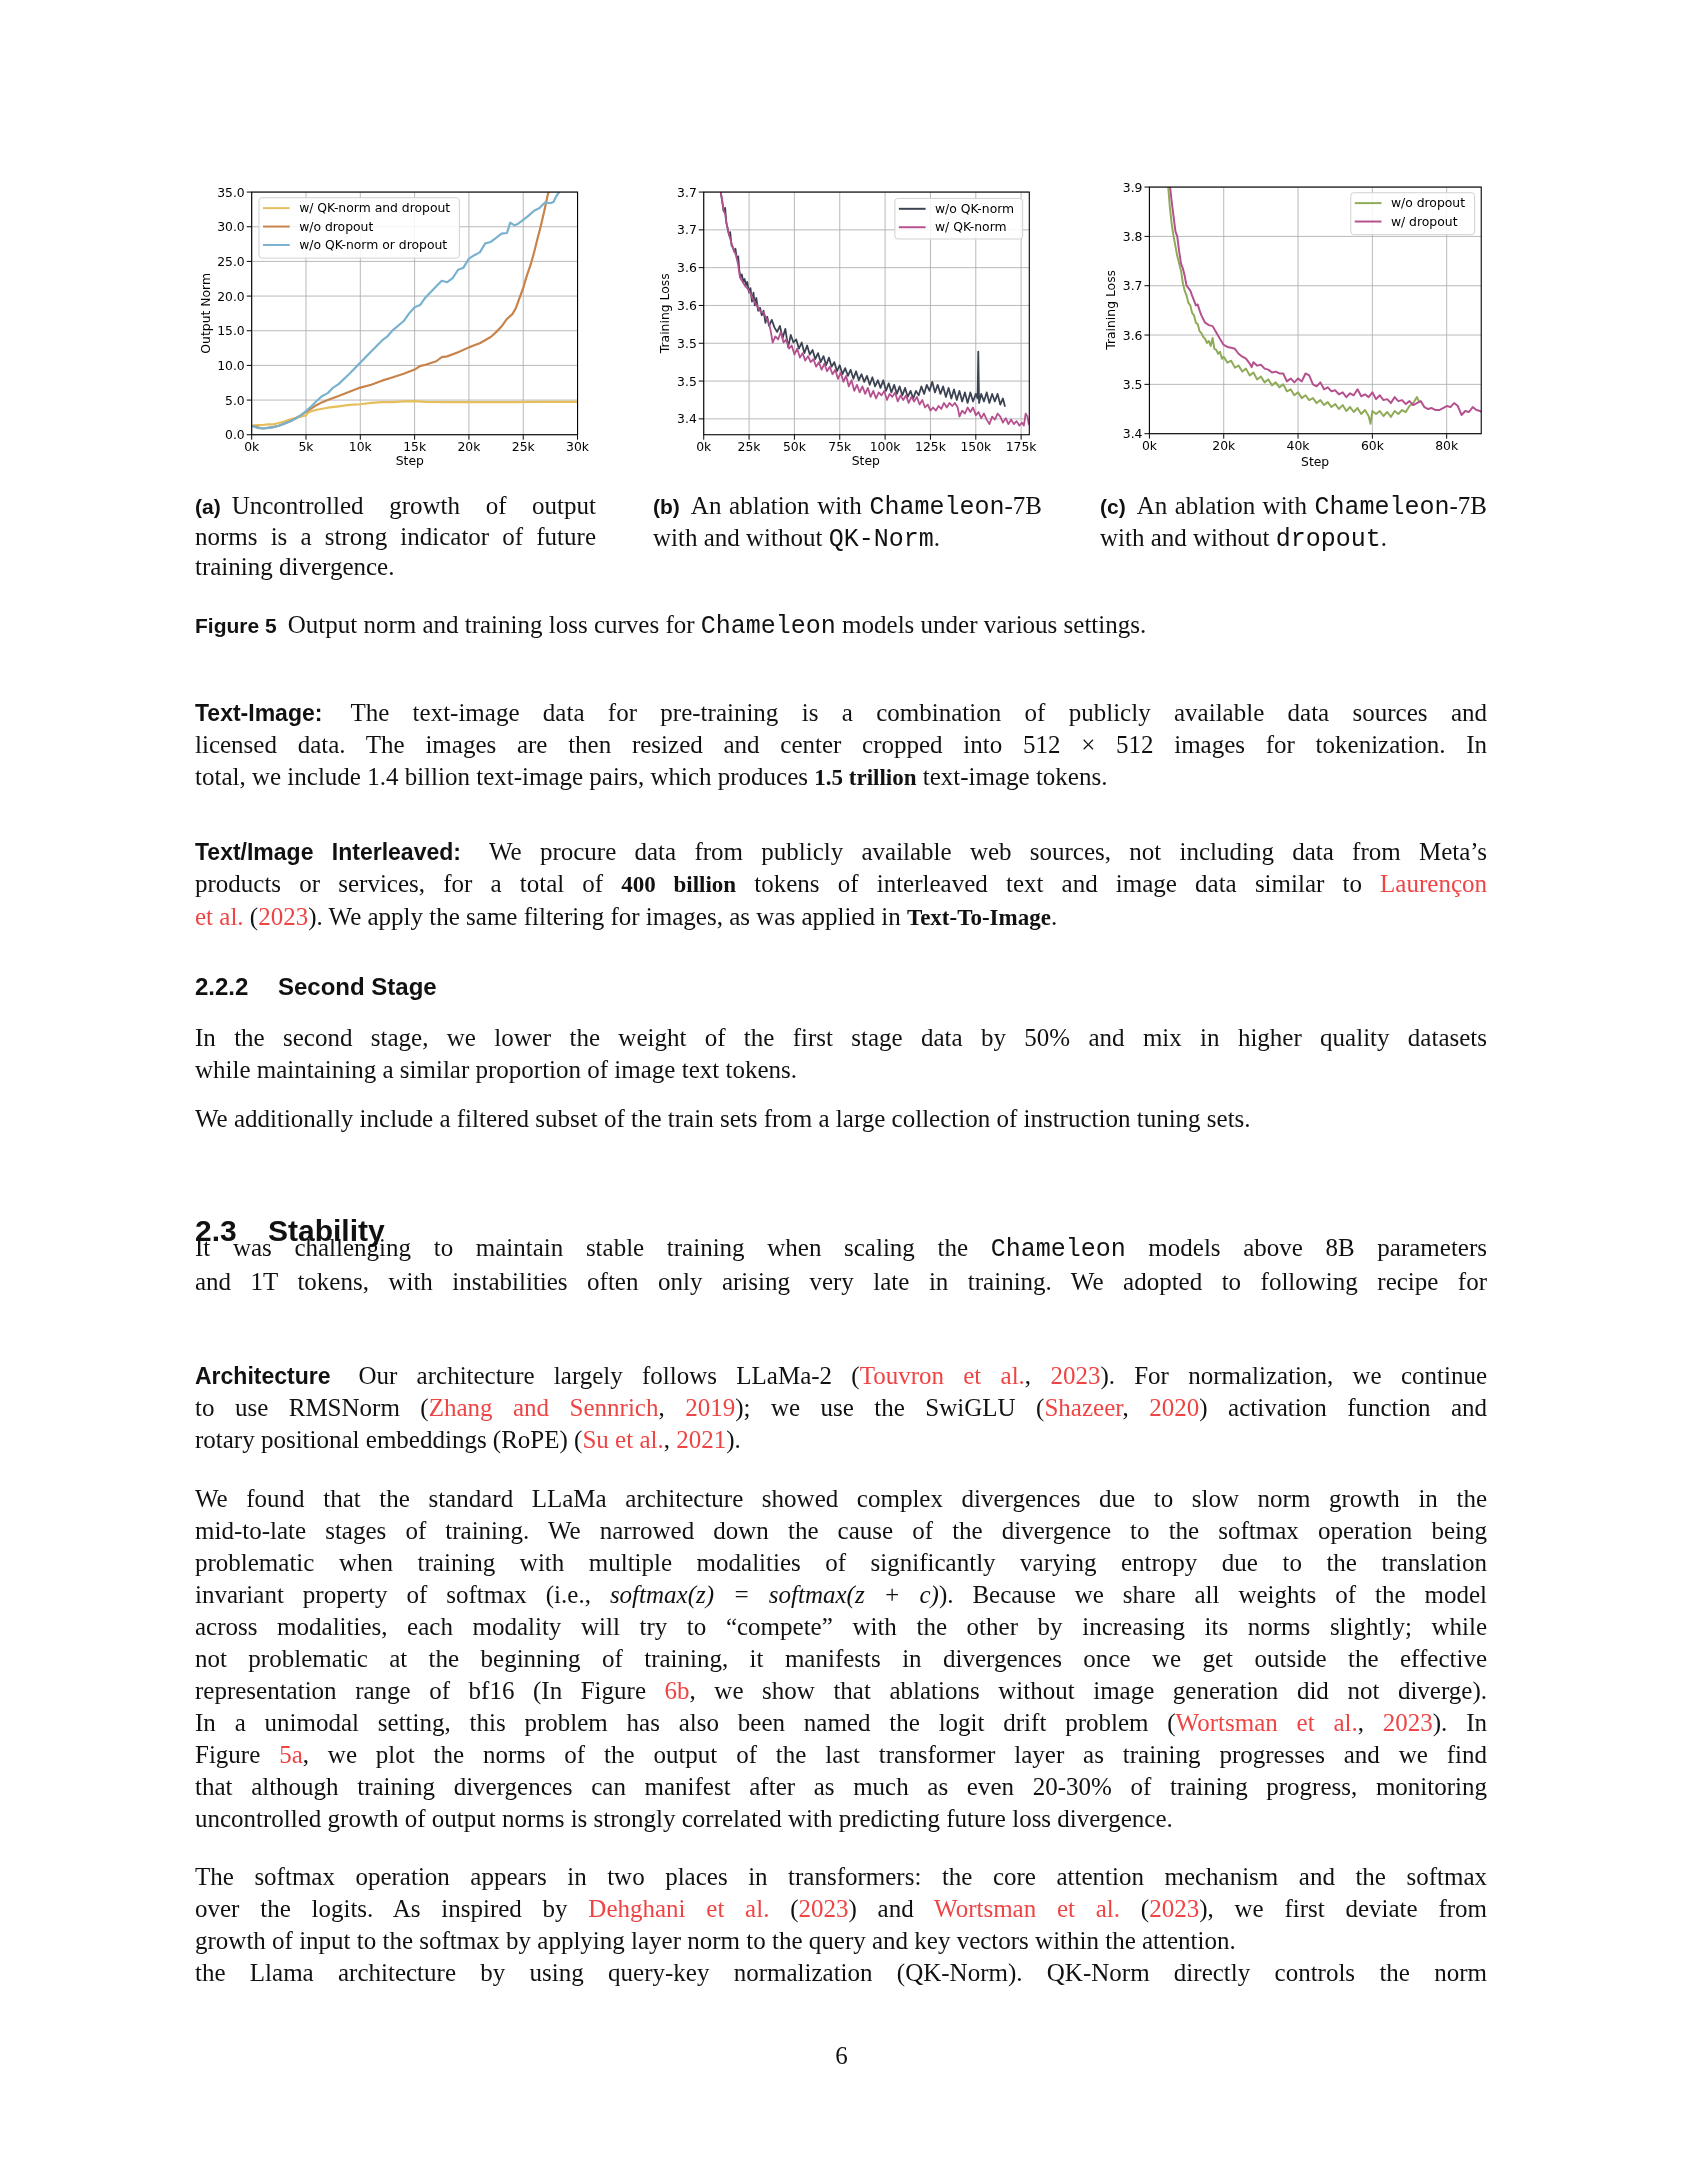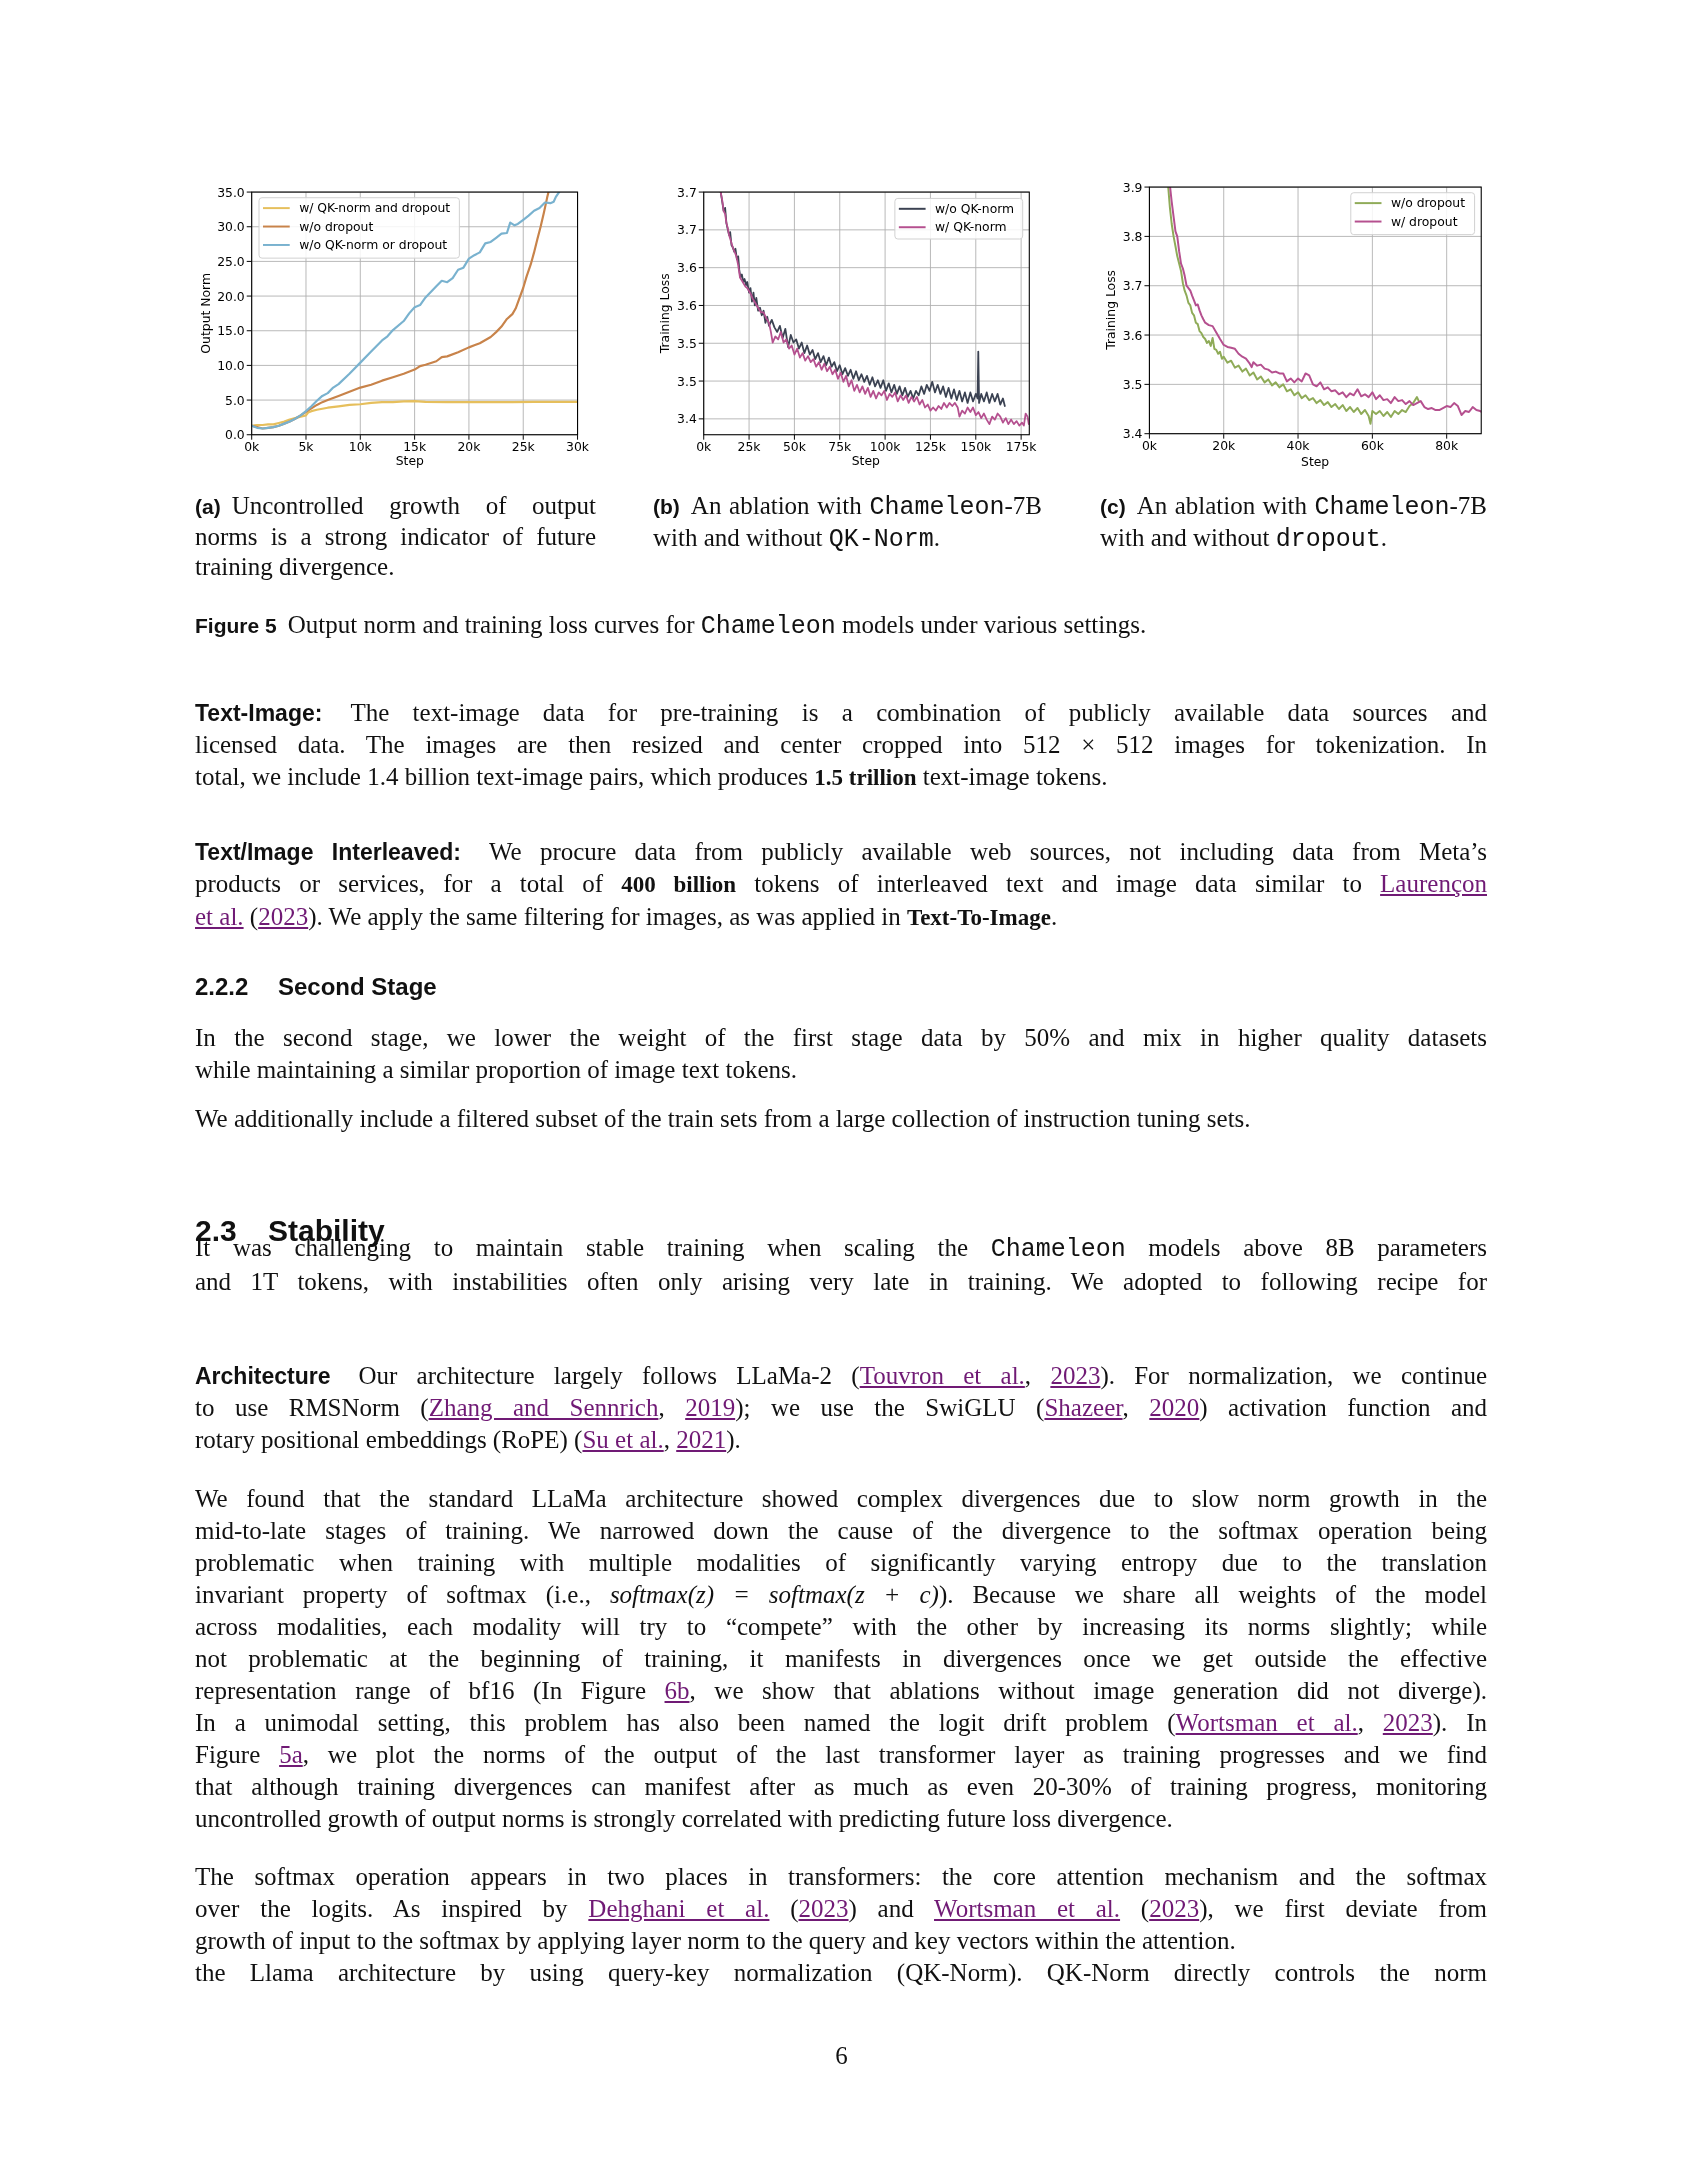--- a/index.html
+++ b/index.html
@@ -14,21 +14,21 @@
   .frame { fill: none; stroke: #000; stroke-width: 1.1; }
   .tl, .al, .lt { font-family: "DejaVu Sans", sans-serif; font-size: 12.5px; fill: #000; }
   .legend-box { fill: #ffffff; fill-opacity: 0.85; stroke: #d0d0d0; stroke-width: 1; }
 
   
   .blk { position: absolute; left: 195px; width: 1292px;
          font-family: "Liberation Serif", serif; font-size: 25px; line-height: 32px; color: #111; }
   .sub { font-size: 25px; line-height: 30px; }
   .ln { white-space: nowrap; text-align: justify; text-align-last: justify; }
   .ln.last { text-align-last: left; }
-  .k-link { color: #701a75; text-decoration: underline; }
+  .k-link { color: #ef4444; }
   .k-rh { font-family: "Liberation Sans", sans-serif; font-weight: bold; font-size: 23px; margin-right: 28px; margin-top: 21px; }
   .k-lab { font-family: "Liberation Sans", sans-serif; font-weight: bold; font-size: 21px; margin-right: 11px; }
   .k-sb { font-family: Liberation Serif, serif; font-weight: bold; font-size: 23px; }
   .k-mono { font-family: "Liberation Mono", monospace; font-size: 25px; }
   .k-math { font-style: italic; }
 
   .h { position: absolute; left: 195px; font-family: "Liberation Sans", sans-serif; font-weight: bold; color: #111; white-space: nowrap; }
   .h3 { font-size: 24px; line-height: 28px; }
   .h3 .num { display: inline-block; width: 83px; }
   .h2 { font-size: 30px; line-height: 36px; }

